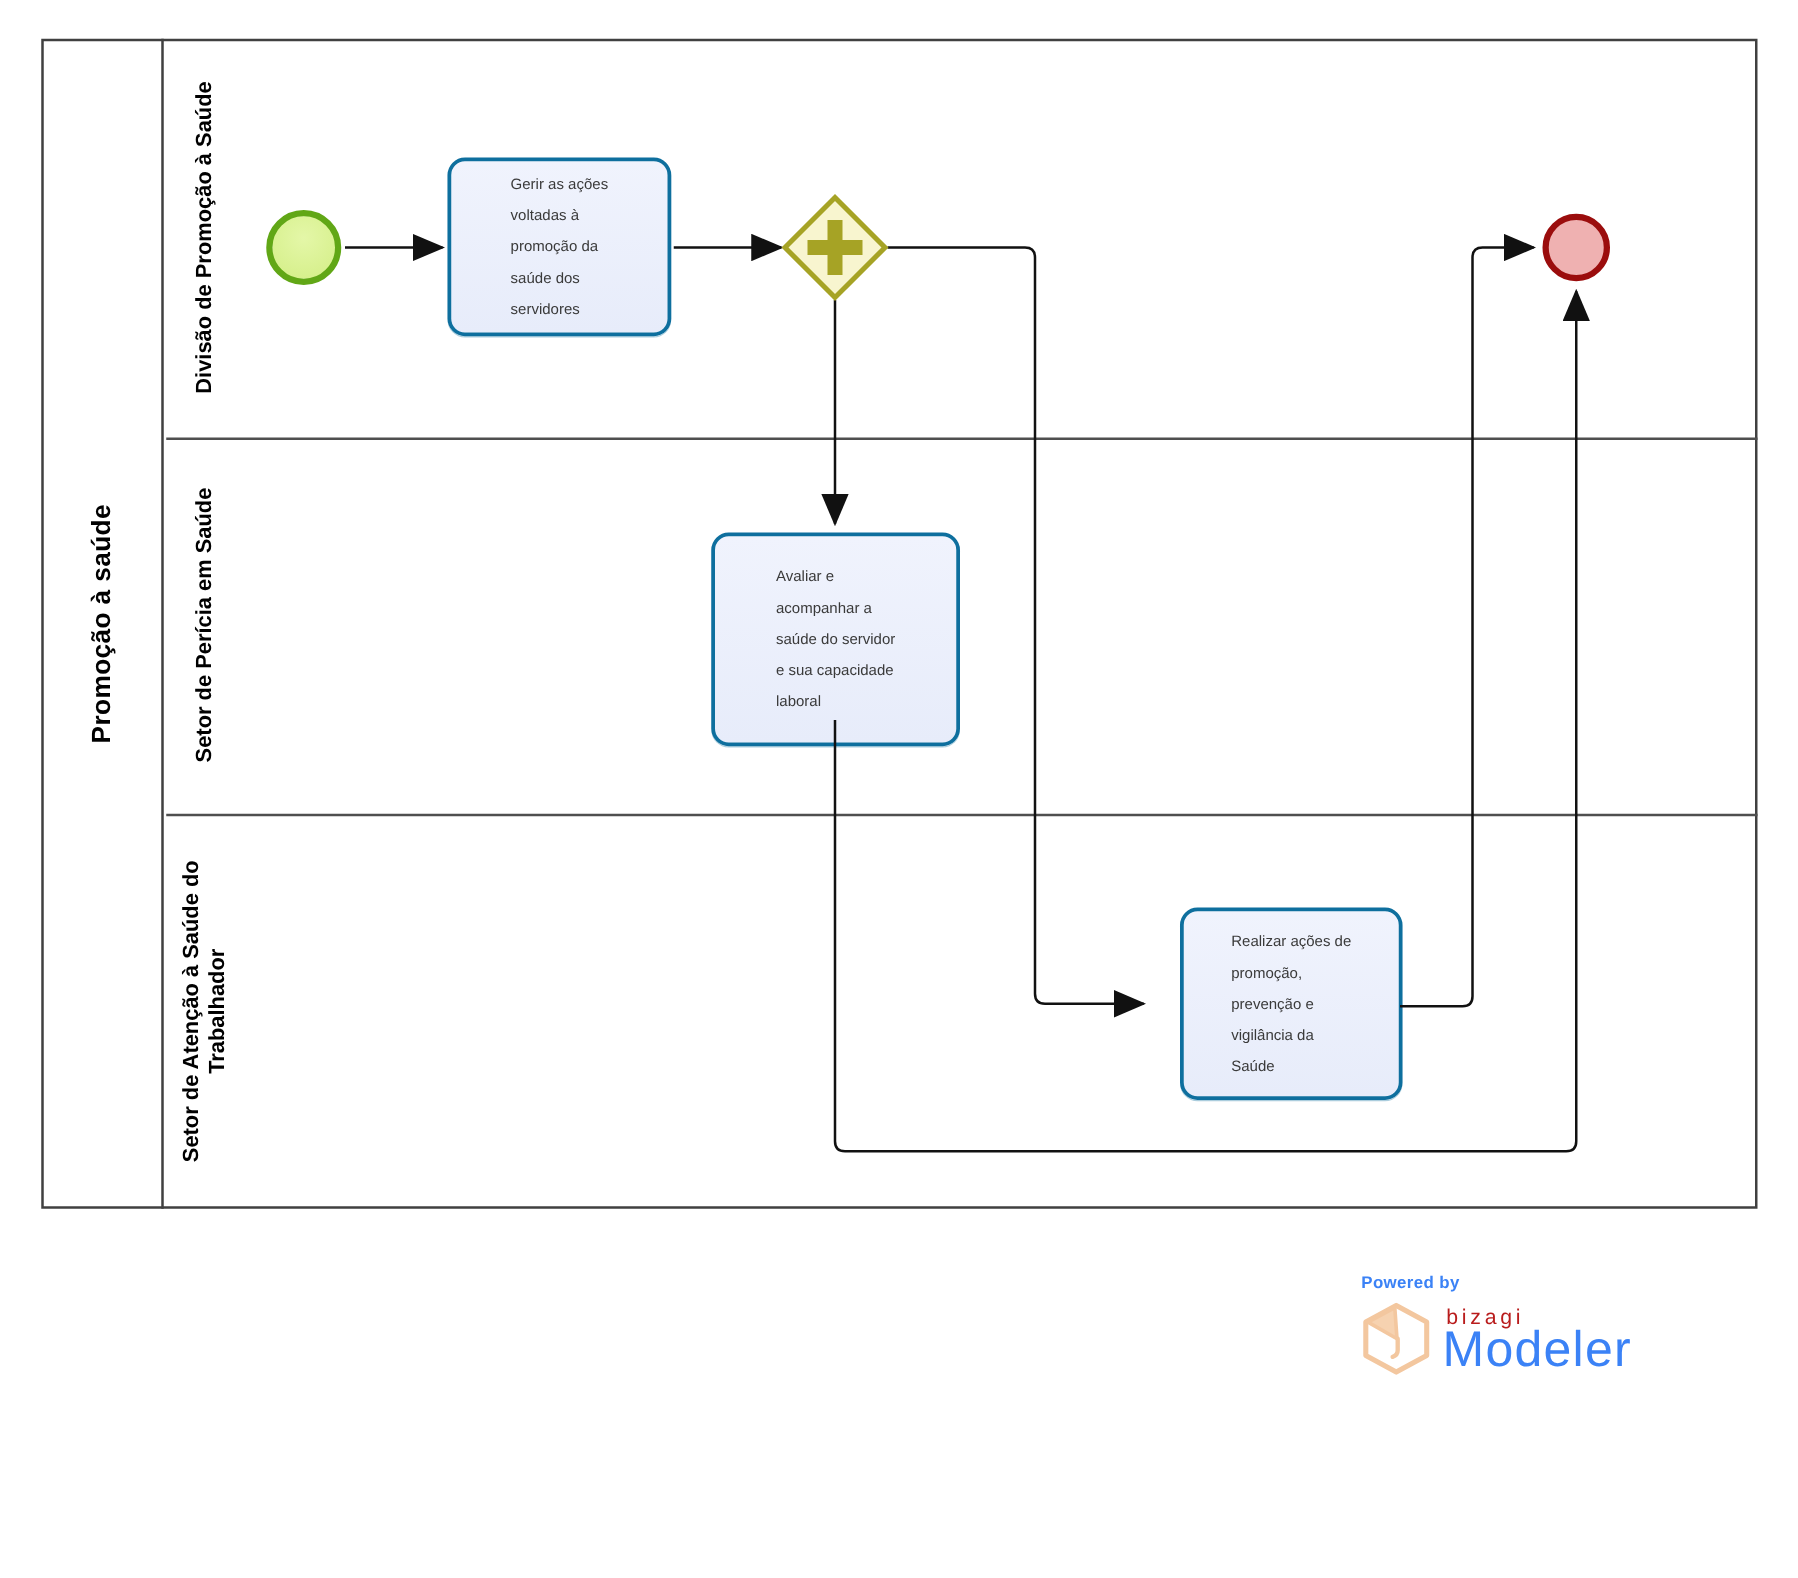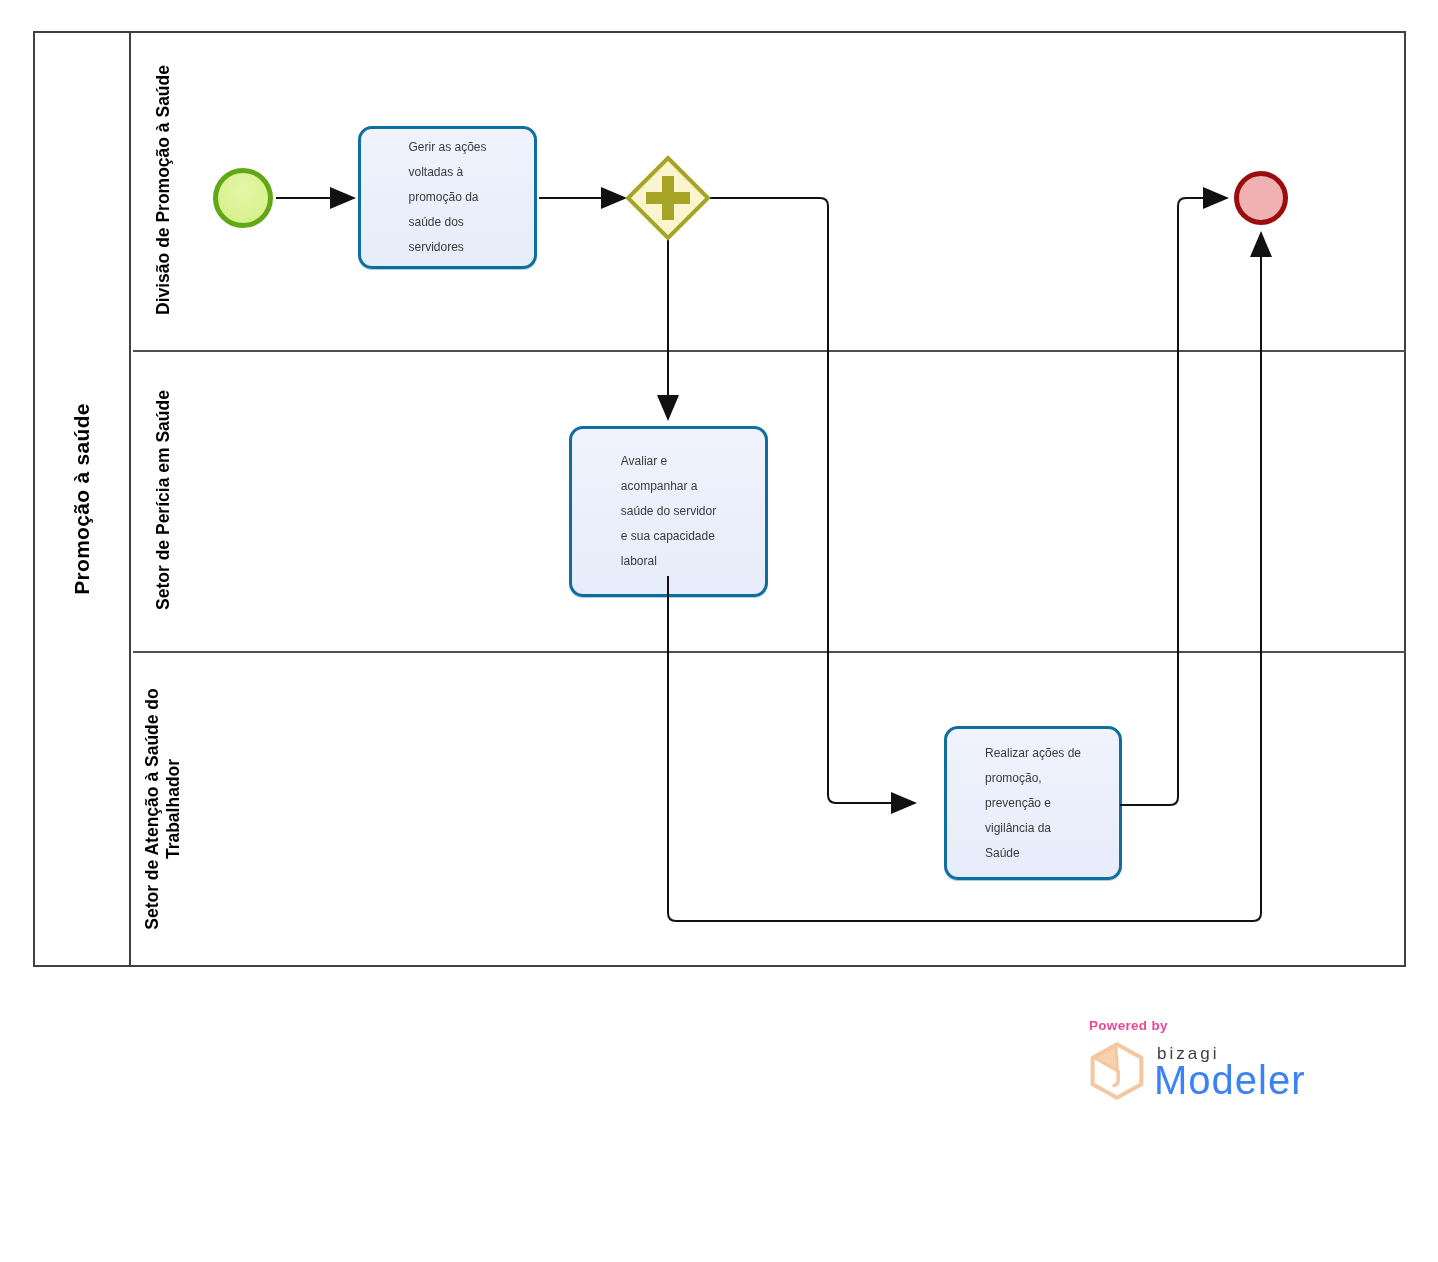--- a/index.html
+++ b/index.html
@@ -53,22 +53,22 @@
   .end-event{
     left:1234px;top:171px;width:44px;height:44px;
     border:5px solid #9b0d0d;
     background:#efb1b1;
   }
   
   svg.overlay{position:absolute;left:0;top:0;pointer-events:none;}
   .flow{stroke:#111111;stroke-width:2;fill:none;}
   
   .brand{position:absolute;color:#f7c48e;}
-  .powered-by{left:1089px;top:1018px;font-size:13.5px;font-weight:600;color:#ec4899;letter-spacing:.3px;}
-  .brand-bizagi{left:1157px;top:1044px;font-size:17px;letter-spacing:3px;color:#404040;}
+  .powered-by{left:1089px;top:1018px;font-size:13.5px;font-weight:600;color:#3b82f6;letter-spacing:.3px;}
+  .brand-bizagi{left:1157px;top:1044px;font-size:17px;letter-spacing:3px;color:#b91c1c;}
   .brand-modeler{left:1154px;top:1058px;font-size:40px;letter-spacing:1px;color:#3b82f6;}
   .brand-icon{position:absolute;left:1088px;top:1042px;}
 </style>
 </head>
 <body>
 
 <div id="stage">
 
   <div class="pool"></div>
   <div class="pool-header"></div>

